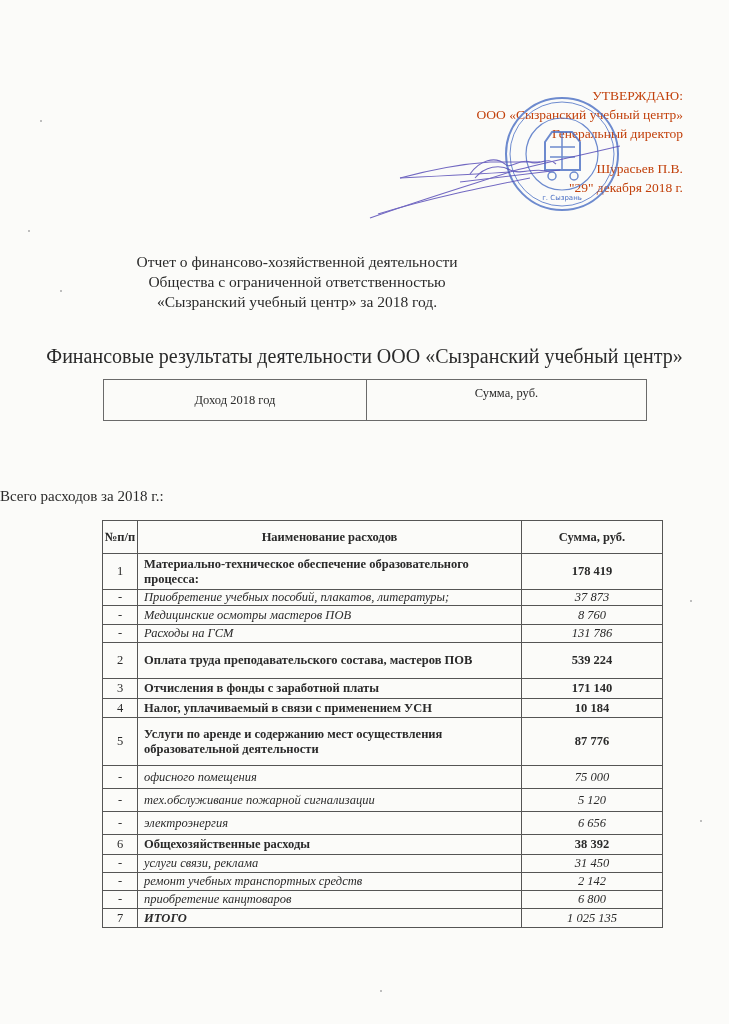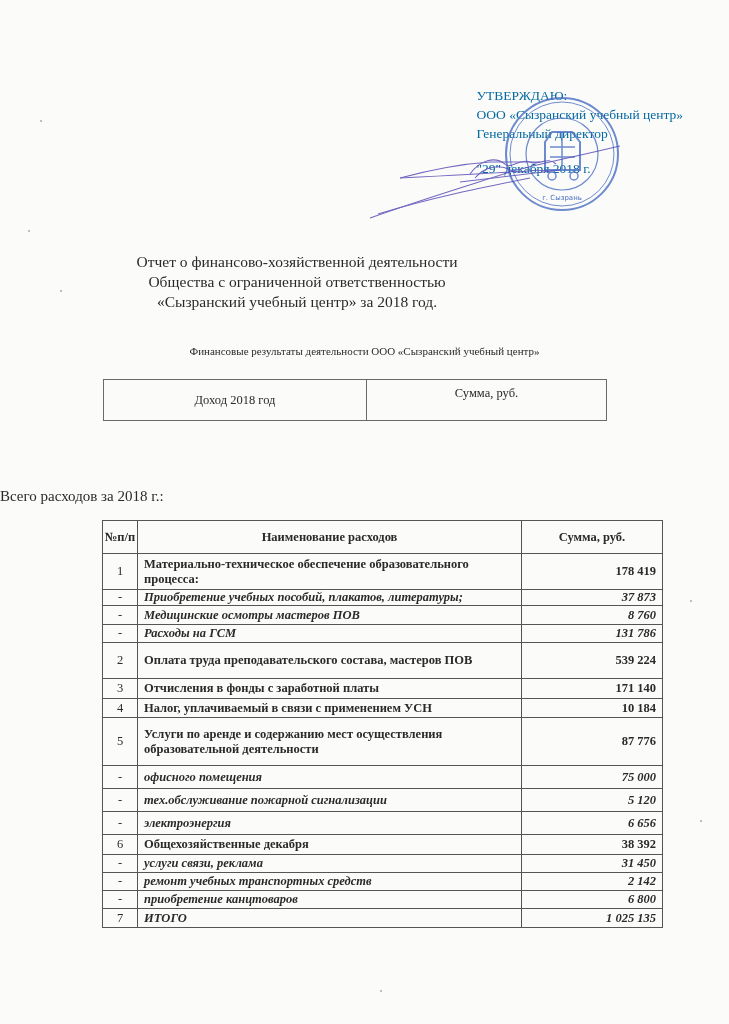--- a/index.html
+++ b/index.html
@@ -3,60 +3,61 @@
 <meta charset="utf-8">
 <style>
   html, body { margin: 0; padding: 0; }
   body {
     width: 729px; height: 1024px; position: relative; overflow: hidden;
     background: #fbfbf9;
     font-family: "Liberation Serif", "DejaVu Serif", serif;
     color: #2a2a2a;
   }
   .approve {
-    position: absolute; right: 46px; top: 86px; 
-    font-size: 13.5px; line-height: 19px; color: #0369a1;
+    position: absolute; right: 46px; top: 86px; text-align: right;
+    font-size: 13.5px; line-height: 19px; color: #c2410c;
   }
   .approve .gap { height: 16px; }
   .stamp { position: absolute; left: 500px; top: 92px; width: 124px; height: 124px; }
   .sig { position: absolute; left: 360px; top: 130px; width: 270px; height: 100px; }
   .title {
     position: absolute; left: 0; width: 594px; top: 252px; text-align: center;
     font-size: 15.5px; line-height: 20px;
   }
   .subtitle {
     position: absolute; left: 0; width: 729px; top: 345px; text-align: center;
-    font-size: 11px;
+    font-size: 20px;
   }
   table { border-collapse: collapse; position: absolute; }
-  .income { left: 103px; top: 379px; width: 504px; font-size: 12.5px; }
+  .income { left: 103px; top: 379px; width: 544px; font-size: 12.5px; }
   .income td { border: 1.5px solid #6a6a6a; height: 33px; text-align: center; }
   .income td.val { vertical-align: top; padding-top: 6px; }
   .exp-title {
     position: absolute; left: 0; width: 729px; top: 488px; font-size: 15px;
   }
   .expenses { left: 102px; top: 520px; width: 561px; font-size: 12.5px; }
   .expenses td, .expenses th { border: 1.5px solid #555; padding: 0 6px; line-height: 15px; }
   .expenses th { height: 32px; font-weight: bold; font-size: 12.5px; }
   .expenses td.num { text-align: center; width: 34px; padding: 0; }
-  .expenses td.sum { text-align: right; width: 128px; }
+  .expenses td.sum { text-align: center; width: 128px; }
   .expenses tr.main td.name, .expenses tr.main td.sum { font-weight: bold; }
-  .expenses tr.sub td.name, .expenses tr.sub td.sum { font-style: italic; font-weight: bold; }
-  .expenses tr.total td.sum { font-style: italic; font-weight: bold; }
+  .expenses tr.sub td.name, .expenses tr.sub td.sum { font-style: italic; }
+  .expenses tr.total td.sum { font-style: italic; font-weight: normal; }
   .expenses tr.total td.name { font-weight: bold; font-style: italic; }
   .speck { position: absolute; width: 2px; height: 2px; background: #aaa; border-radius: 1px; }
 </style>
 </head>
 <body>
 
 <div class="approve">
   <div>УТВЕРЖДАЮ:</div>
   <div>ООО «Сызранский учебный центр»</div>
   <div>Генеральный директор</div>
   <div class="gap"></div>
+  <div>Шурасьев П.В.</div>
   <div>"29" декабря  2018 г.</div>
 </div>
 
 <svg class="stamp" viewBox="0 0 124 124">
   <g fill="none" stroke="#4a6fc4" opacity="0.8">
     <circle cx="62" cy="62" r="56" stroke-width="2"></circle>
     <circle cx="62" cy="62" r="52" stroke-width="1"></circle>
     <circle cx="62" cy="62" r="36" stroke-width="1.2"></circle>
     <path d="M45 50 L52 40 L72 40 L80 50 L80 78 L45 78 Z" stroke-width="2"></path>
     <path d="M50 55 h25 M50 65 h25 M62 40 v38" stroke-width="1.5"></path>
@@ -156,21 +157,21 @@
         <td class="name">тех.обслуживание пожарной сигнализации</td>
         <td class="sum">5 120</td>
       </tr>
       <tr class="sub" style="height: 23px;">
         <td class="num">-</td>
         <td class="name">электроэнергия</td>
         <td class="sum">6 656</td>
       </tr>
       <tr class="main" style="height: 20px;">
         <td class="num">6</td>
-        <td class="name">Общехозяйственные декабря</td>
+        <td class="name">Общехозяйственные расходы</td>
         <td class="sum">38 392</td>
       </tr>
       <tr class="sub" style="height: 18px;">
         <td class="num">-</td>
         <td class="name">услуги связи, реклама</td>
         <td class="sum">31 450</td>
       </tr>
       <tr class="sub" style="height: 18px;">
         <td class="num">-</td>
         <td class="name">ремонт учебных транспортных средств</td>

